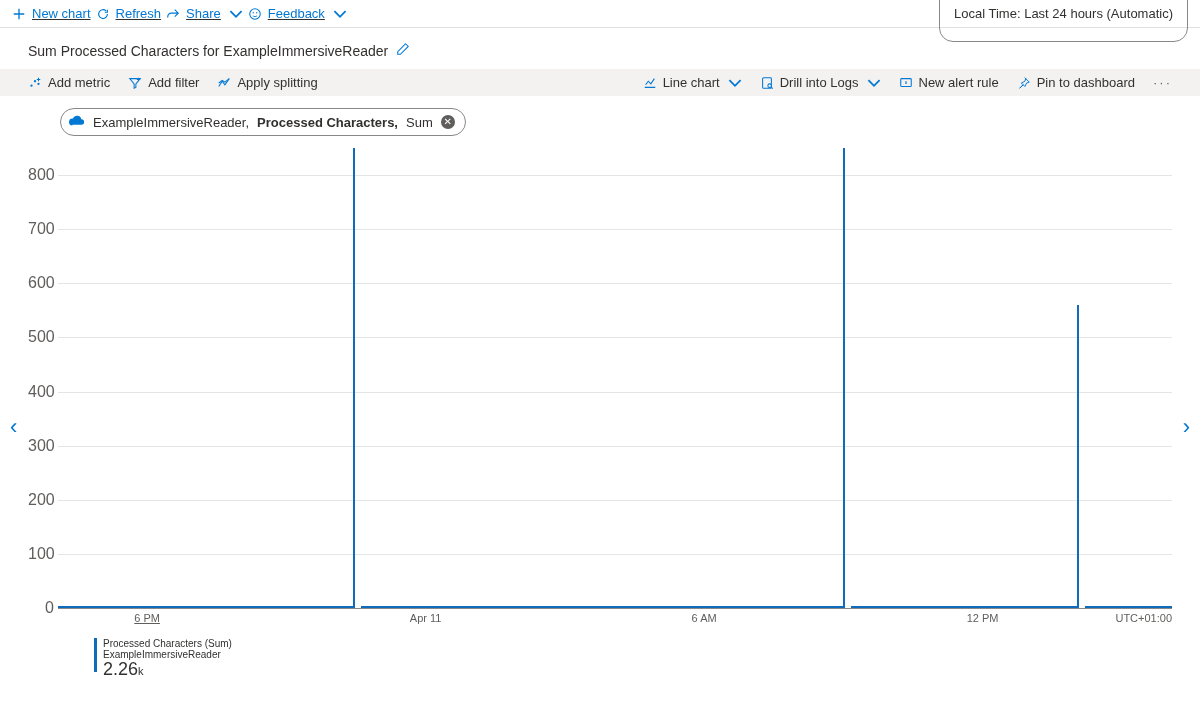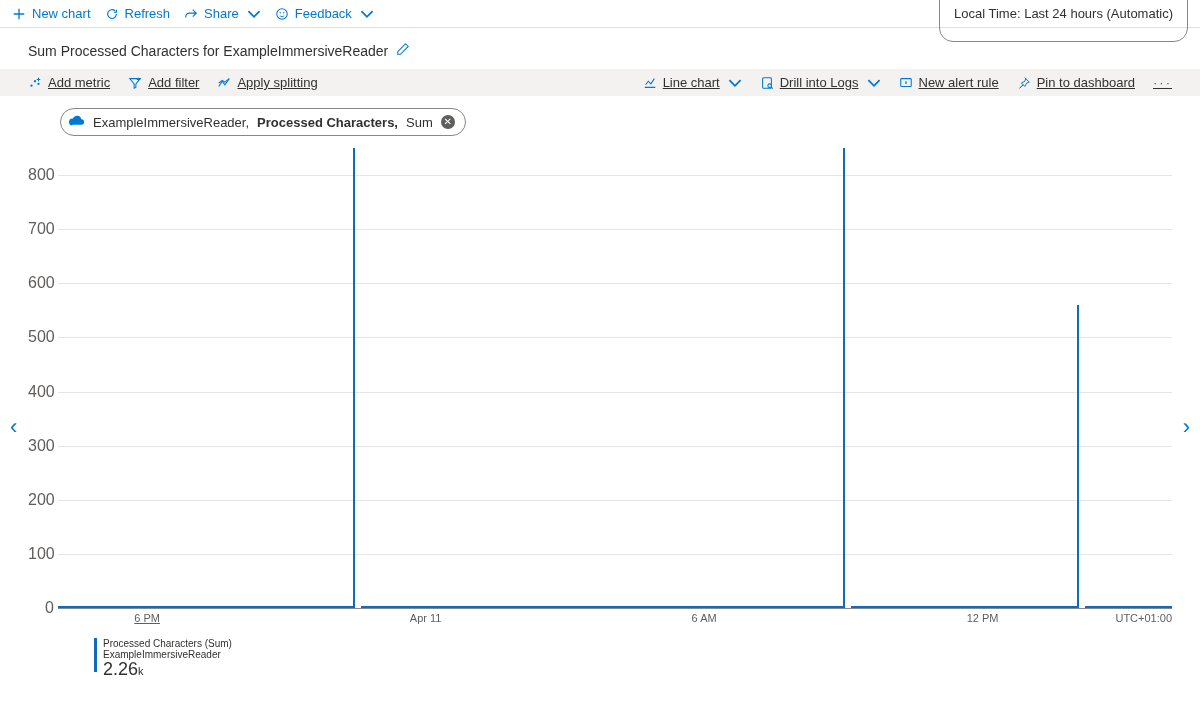--- a/index.html
+++ b/index.html
@@ -1,26 +1,26 @@
 <!DOCTYPE html>
 <html><head>
 <meta charset="utf-8">
 <style>
   * { box-sizing: border-box; }
   html, body { margin:0; padding:0; font-family: "Segoe UI", Arial, sans-serif; font-size:13px; color:#323130; background:#fff; width:1200px; }
   .topbar { display:flex; align-items:center; padding:6px 12px; border-bottom:1px solid #e1dfdd; }
-  .topbar-left { display:flex; gap:14px; align-items:center; }
+  .topbar-left { display:flex; gap:5px; align-items:center;text-decoration:underline; }
   .link-btn { display:inline-flex; align-items:center; gap:6px; color:#0078d4; cursor:pointer; }
   .link-btn svg, .link-btn .ico { width:14px; height:14px; }
   .chev { margin-left:2px; }
   .topbar-right { margin-left:auto; }
   .time-pill { border:1px solid #8a8886; border-radius:14px; padding:20px 14px; font-size:13px; color:#323130; cursor:pointer; }
   .title-row { display:flex; align-items:center; gap:8px; padding:14px 28px 10px 28px; font-size:14px; }
   .title-row .edit { color:#0078d4; cursor:pointer; }
-  .toolbar { display:flex; align-items:center; background:#f3f2f1; padding:6px 28px; gap:22px;text-decoration:underline; }
+  .toolbar { display:flex; align-items:center; background:#f3f2f1; padding:6px 28px; gap:22px; }
   .toolbar .left, .toolbar .right { display:flex; align-items:center; gap:18px; }
   .toolbar .left .link-btn, .toolbar .right .link-btn { color:#323130; }
   .toolbar .left .link-btn svg path, .toolbar .right .link-btn svg path { stroke:#0078d4; }
   .toolbar .right { margin-left:auto; }
   .more-dots { color:#605e5c; cursor:pointer; letter-spacing:2px; }
   .metric-pill-row { padding:12px 16px;margin-left:44px; }
   .metric-pill { display:inline-flex; align-items:center; gap:8px; border:1px solid #8a8886; border-radius:16px; padding:4px 10px 4px 6px; font-size:13px; }
   .metric-pill .cloud { width:18px; height:18px; display:inline-flex; align-items:center; justify-content:center; }
   .metric-pill .close { width:14px; height:14px; background:#605e5c; color:#fff; border-radius:50%; display:inline-flex; align-items:center; justify-content:center; font-size:10px; cursor:pointer; line-height:1; }
   .chart-wrap { position:relative; padding:0 28px 0 40px; }

